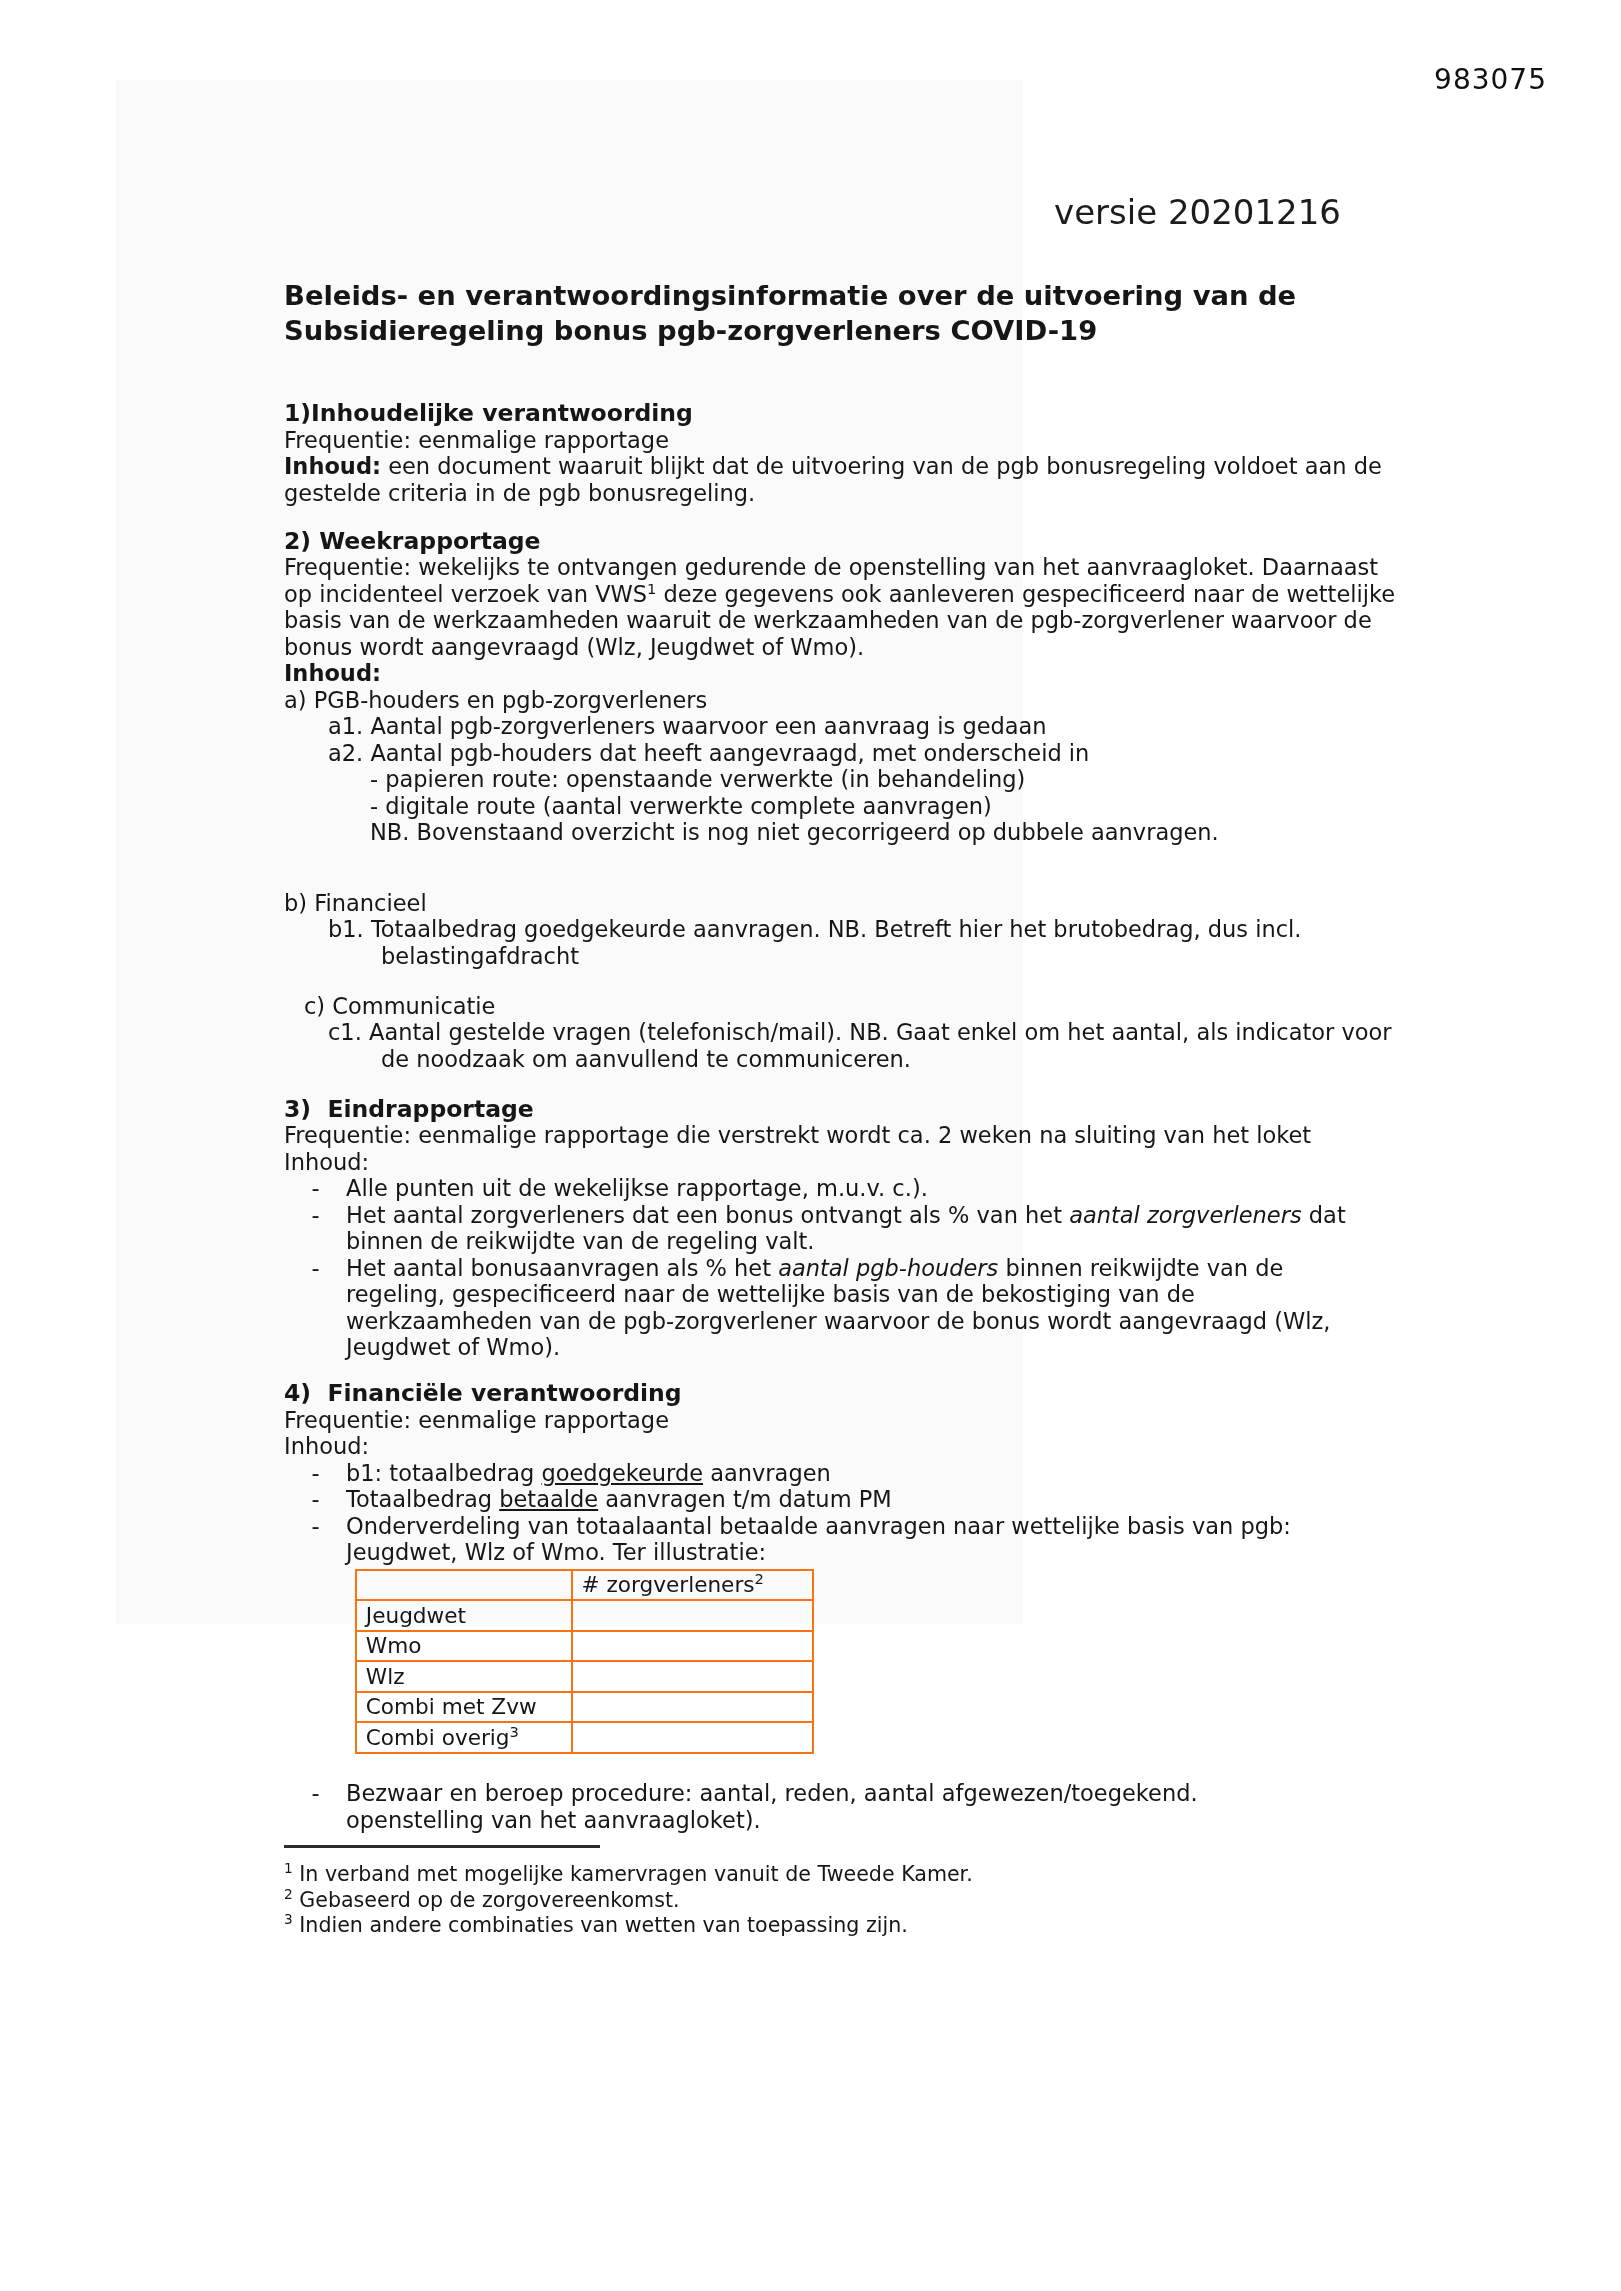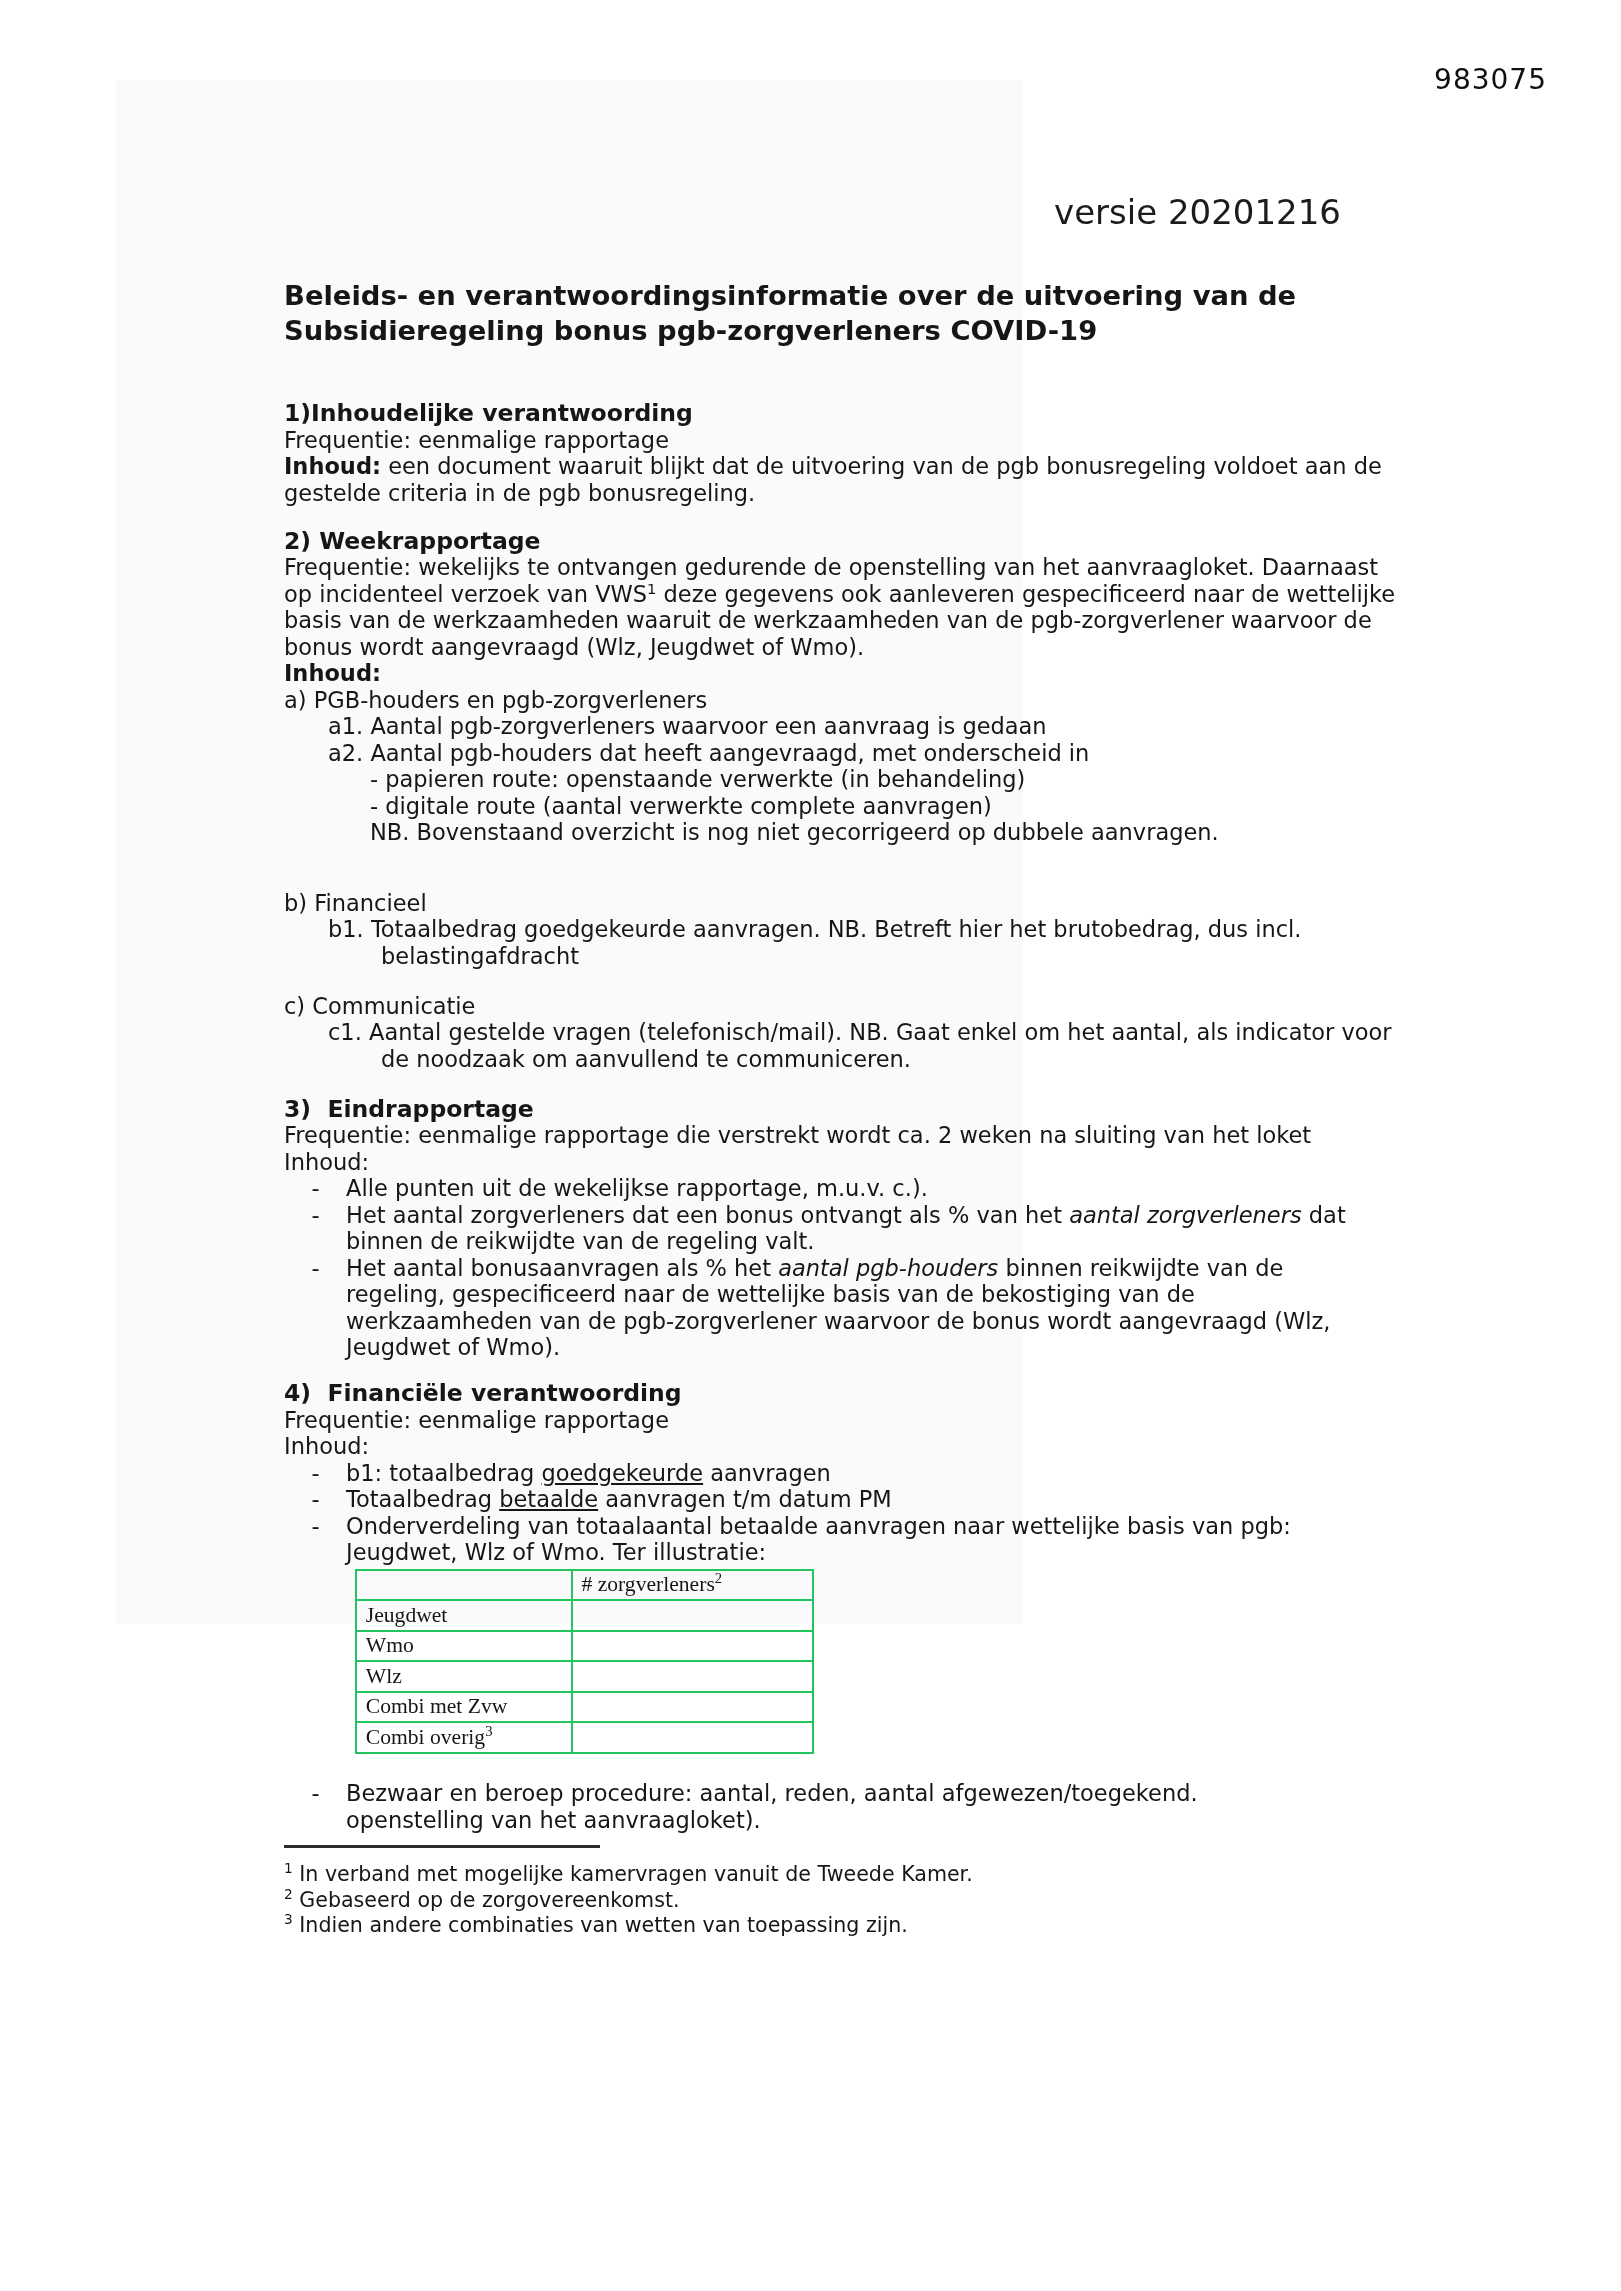--- a/index.html
+++ b/index.html
@@ -55,37 +55,36 @@
   .ind-sub { margin-left: 86px; }        
   .bullet-line .marker {
     display: inline-block;
     width: 62px;
     padding-left: 27.4px;
     box-sizing: border-box;
   }
   .bullet-cont { margin-left: 62px; }    
   .gap-s2 { margin-top: 21.6px; }
   .gap-b  { margin-top: 44px; }
-  .gap-c  { margin-top: 23.5px; }
+  .gap-c  { margin-top: 23.5px; margin-left: 20px; }
   .gap-s3 { margin-top: 23.5px; }
   .gap-s4 { margin-top: 19.6px; }
   table.illu {
     border-collapse: collapse;
     margin: 2.9px 0 0 71px;
     table-layout: fixed;
   }
   table.illu td {
-    border: 2px solid #22c55e;
+    border: 2px solid #f97316;
     height: 26.5px;
     font-size: 21.6px;
     line-height: 23.5px;
     padding: 1px 5.9px 1px 8.8px;
     white-space: pre;
     vertical-align: middle;
-    font-family: Liberation Serif, serif;
   }
   td.c1 { width: 199px; }
   td.c2 { width: 225px; }
   td.head { padding-left: 13.7px; }
   .after-table { margin-top: 26.5px; }
   .fn-rule {
     margin-top: 11.8px;
     width: 316px;
     height: 2.9px;
     background: #2b2b2b;

